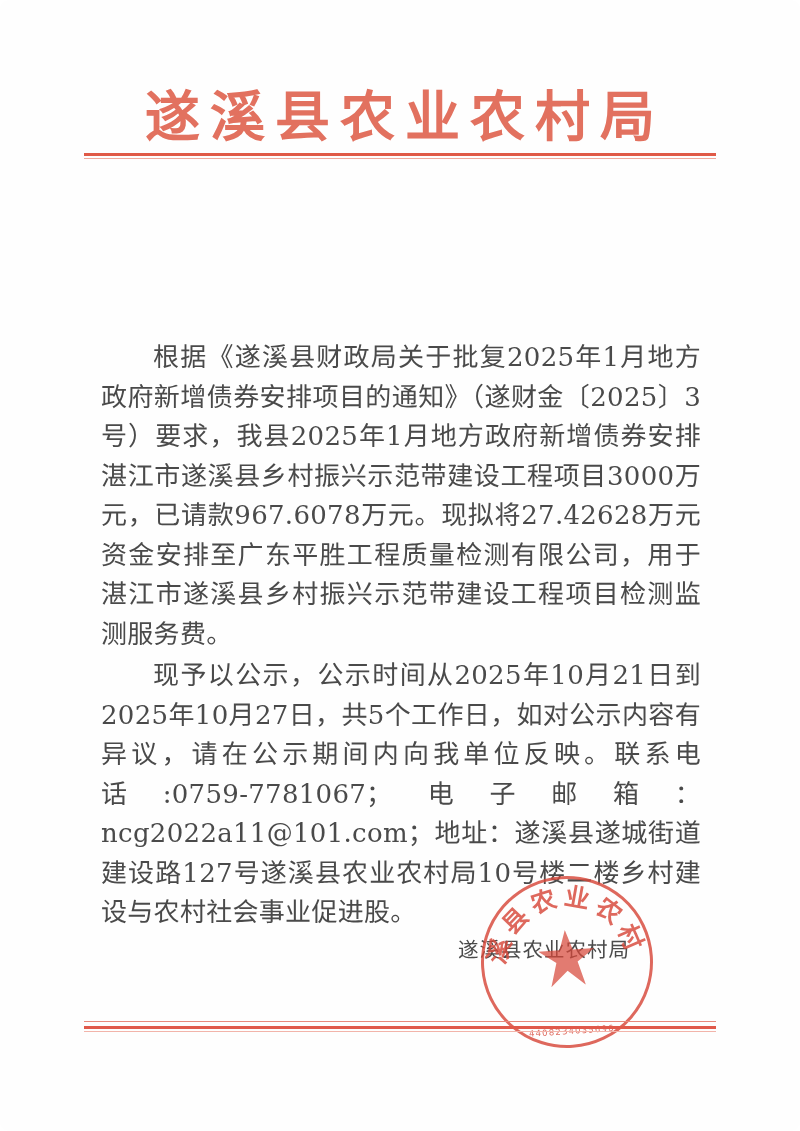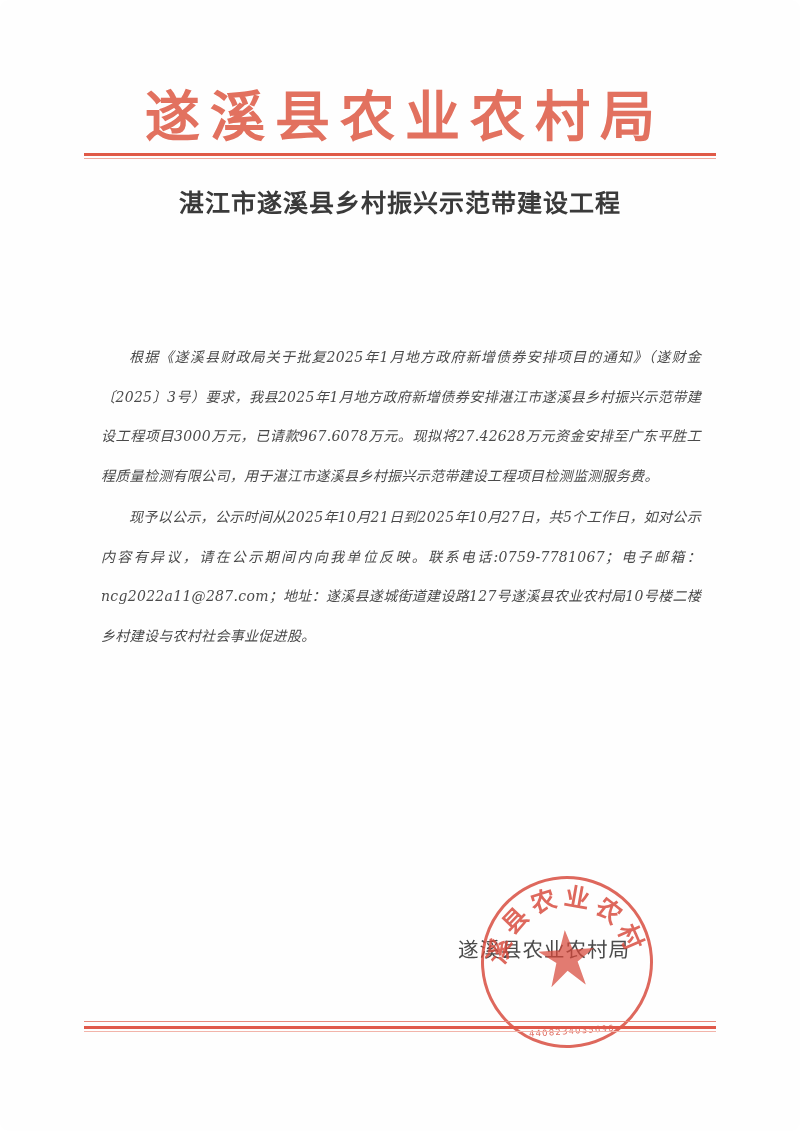--- a/index.html
+++ b/index.html
@@ -74,27 +74,26 @@
   }
   .doc-title .tline { display: block; white-space: nowrap; }
 
   
   .body-text {
     position: absolute;
     left: 101px;
     top: 338px;
     width: 600px;
     font-family: "DejaVu Serif", "Liberation Serif", serif;
-    font-size: 14px;
+    font-size: 26px;
     line-height: 39.5px;
     color: #4a4a4a;
     text-align: justify;
     text-justify: inter-ideograph;
     letter-spacing: 0.3px;
-    font-style: italic;
   }
   .body-text p {
     margin: 0 0 0 0;
     text-indent: 2em;
   }
   .body-text p + p { margin-top: 2px; }
 
   
   .sign-block {
     position: absolute;
@@ -194,26 +193,25 @@
 
 <div id="page">
 
   <div class="masthead">
     <div class="masthead-title">遂溪县农业农村局</div>
   </div>
   <div class="masthead-rule"></div>
   <div class="masthead-rule-thin"></div>
 
   <div class="doc-title">
-    <span class="tline">湛江市遂溪县乡村振兴示范带建设工程</span>
   </div>
 
   <div class="body-text">
     <p>根据《遂溪县财政局关于批复2025年1月地方政府新增债券安排项目的通知》（遂财金〔2025〕3号）要求，我县2025年1月地方政府新增债券安排湛江市遂溪县乡村振兴示范带建设工程项目3000万元，已请款967.6078万元。现拟将27.42628万元资金安排至广东平胜工程质量检测有限公司，用于湛江市遂溪县乡村振兴示范带建设工程项目检测监测服务费。</p>
-    <p>现予以公示，公示时间从2025年10月21日到2025年10月27日，共5个工作日，如对公示内容有异议，请在公示期间内向我单位反映。联系电话:0759-7781067；电子邮箱：ncg2022a11@287.com；地址：遂溪县遂城街道建设路127号遂溪县农业农村局10号楼二楼乡村建设与农村社会事业促进股。</p>
+    <p>现予以公示，公示时间从2025年10月21日到2025年10月27日，共5个工作日，如对公示内容有异议，请在公示期间内向我单位反映。联系电话:0759-7781067；电子邮箱：ncg2022a11@101.com；地址：遂溪县遂城街道建设路127号遂溪县农业农村局10号楼二楼乡村建设与农村社会事业促进股。</p>
   </div>
 
   <div class="sign-block">
     <div>遂溪县农业农村局</div>
   </div>
 
   <div class="seal">
     <div class="seal-inner">
       <div class="seal-arc-text">
         <svg width="166" height="166" viewBox="0 0 166 166" aria-hidden="true">

